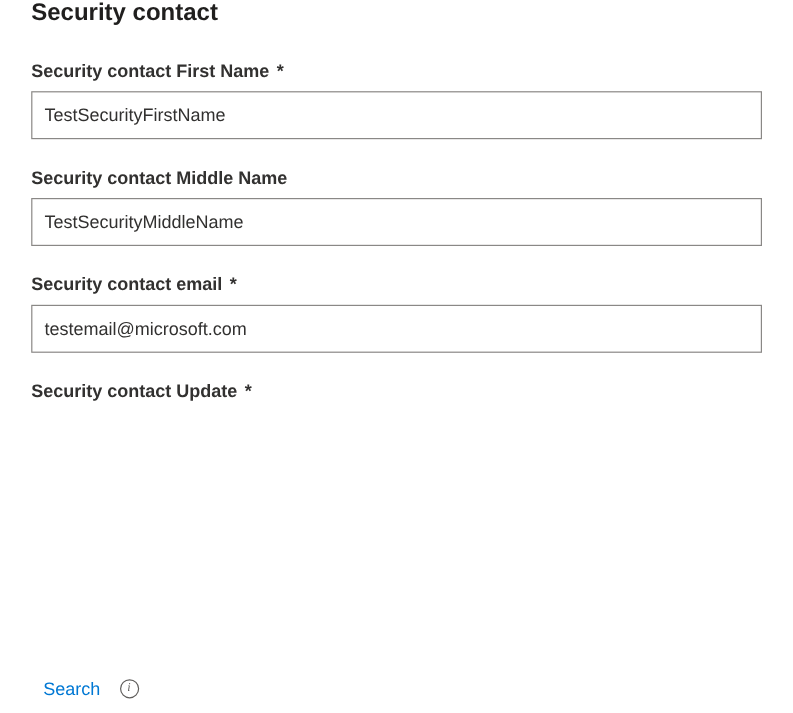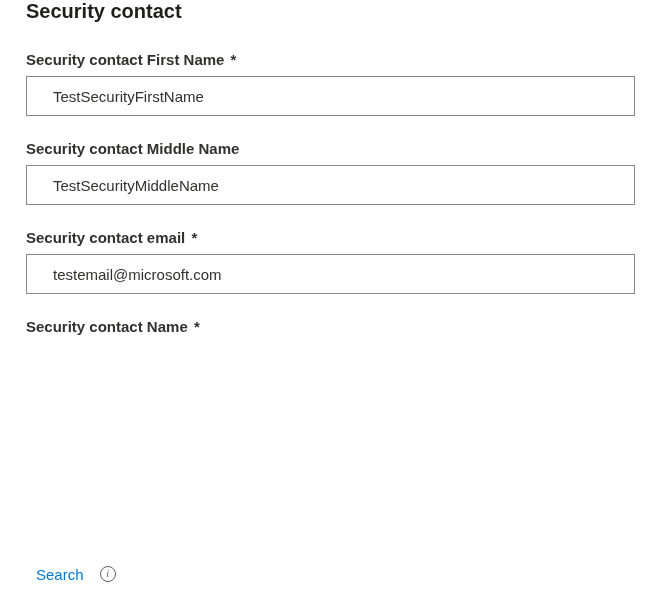--- a/index.html
+++ b/index.html
@@ -32,21 +32,21 @@
       display: block;
       margin-bottom: 8px;
       font-weight: 700;
     }
     .required-asterisk {
       margin-left: 2px;
     }
     .text-input {
       width: 100%;
       height: 40px;
-      padding: 8px 26px;
+      padding: 8px 10px;
       font-size: 15px;
       font-family: inherit;
       color: #323130;
       border: 1px solid #8a8886;
       background: #ffffff;
       outline: none;
     }
     .footer-bar {
       position: absolute;
       bottom: 0;
@@ -122,21 +122,21 @@
 <div class="form-field">
   <label class="field-label">
     <span>Security contact email</span>
     <span class="required-asterisk">*</span>
   </label>
   <input type="text" class="text-input" value="testemail@microsoft.com" style="">
 </div>
 
 <div class="form-field">
   <label class="field-label">
-    <span>Security contact Name</span>
+    <span>Security contact Update</span>
     <span class="required-asterisk">*</span>
   </label>
 </div>
 
 <div class="footer-bar">
   <div class="footer-left">
     <a class="search-link">Search</a>
     <span class="info-icon">i</span>
   </div>
 </div>

